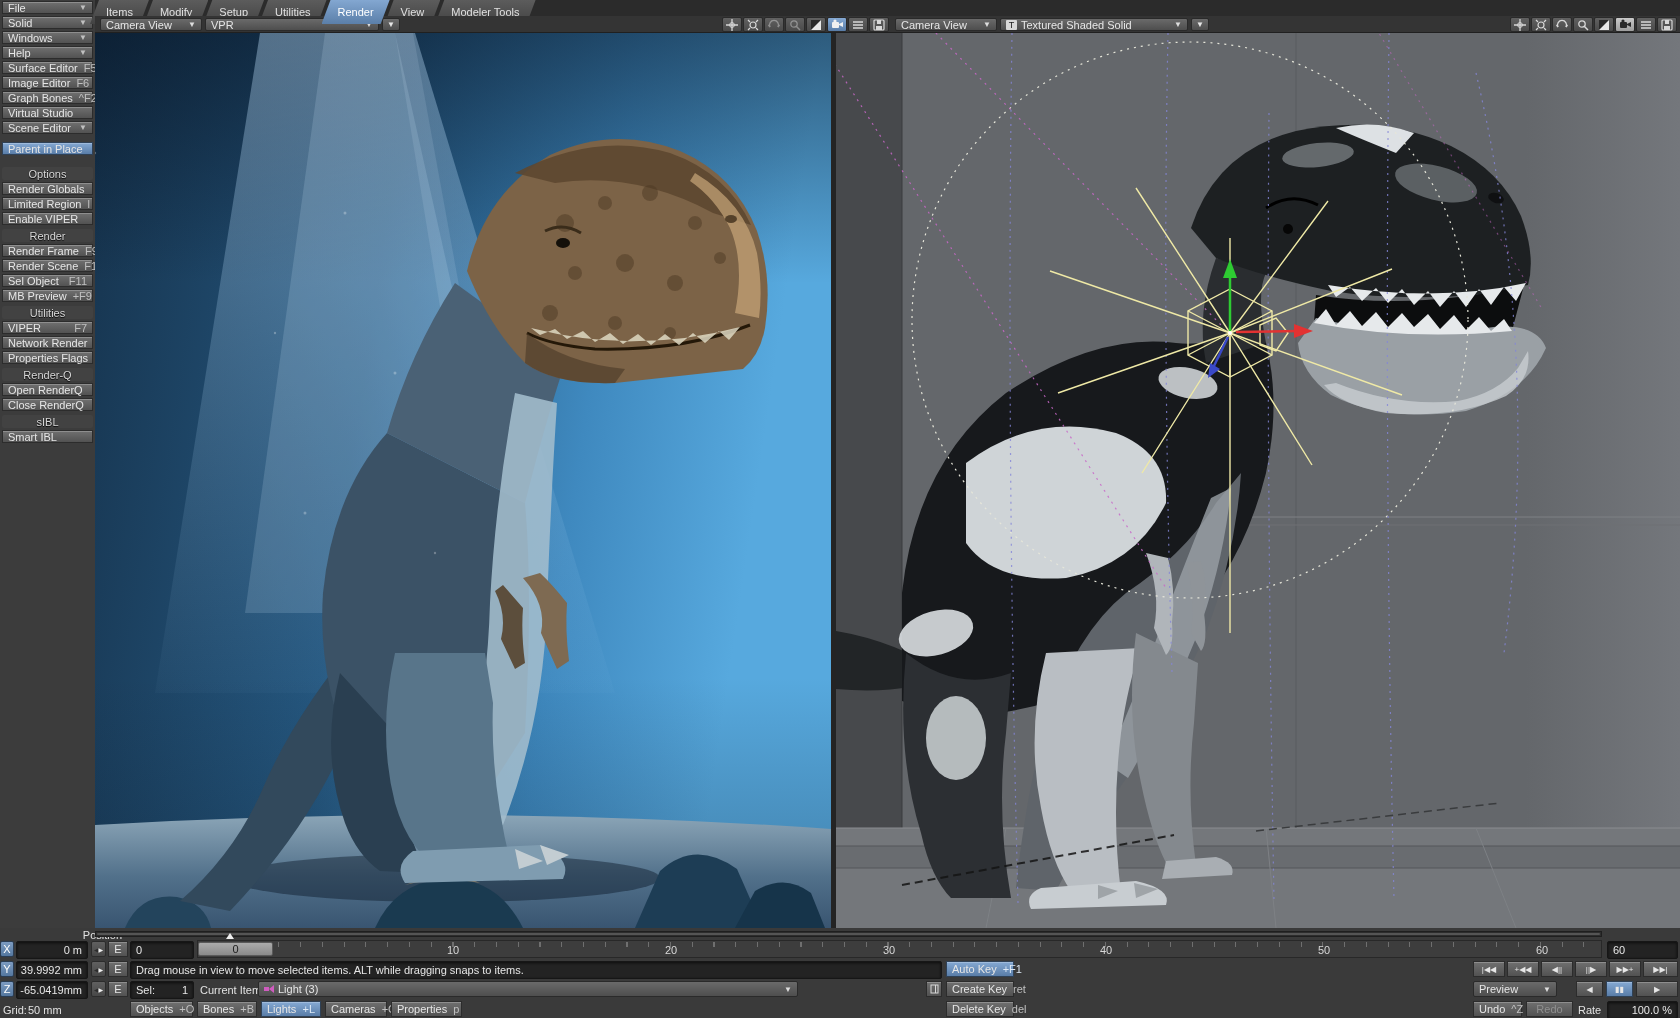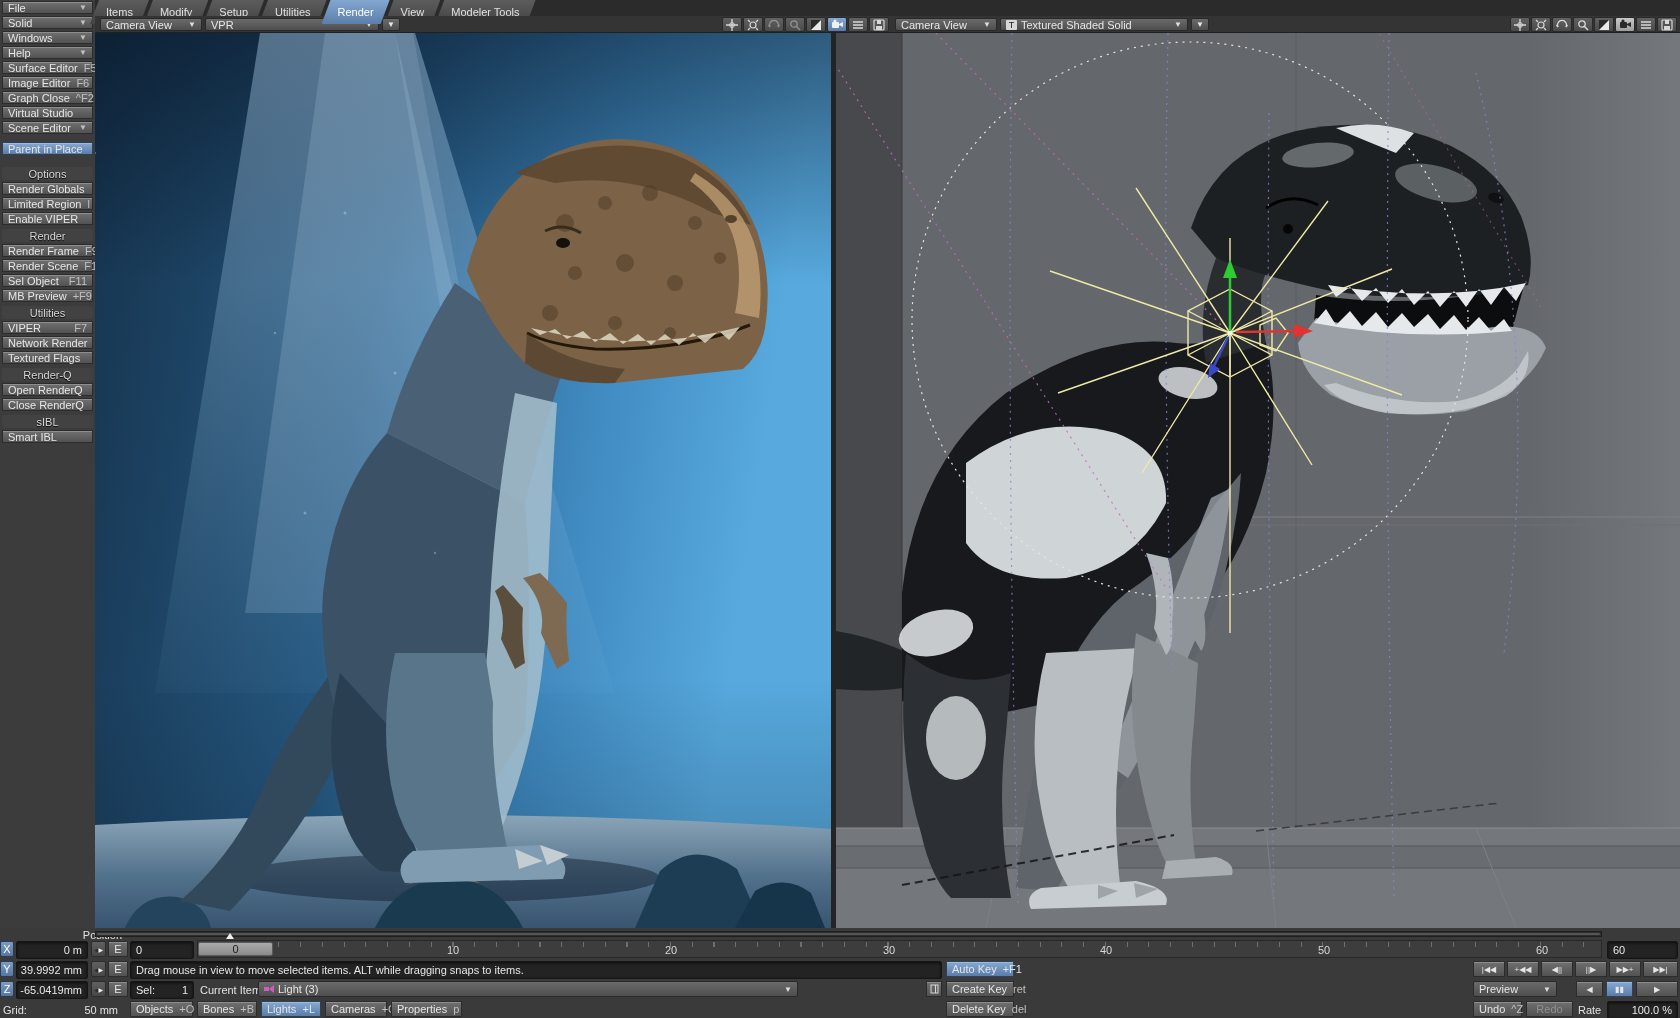--- a/index.html
+++ b/index.html
@@ -90,21 +90,21 @@
     </div>
   <div class="btn">
       <span>Surface Editor</span>
       <span class="key">F5</span>
     </div>
   <div class="btn">
       <span>Image Editor</span>
       <span class="key">F6</span>
     </div>
   <div class="btn">
-      <span>Graph Close</span>
+      <span>Graph Bones</span>
       <span class="key">^F2</span>
     </div>
   <div class="btn">
       <span>Virtual Studio</span>
     </div>
   <div class="btn">
       <span>Scene Editor</span>
       <span class="key mini">▼</span>
     </div>
   <div class="gap6"></div>
@@ -142,21 +142,21 @@
     </div>
   <div class="sec-hdr">Utilities</div>
   <div class="btn">
       <span>VIPER</span>
       <span class="key">F7</span>
     </div>
   <div class="btn">
       <span>Network Render</span>
     </div>
   <div class="btn">
-      <span>Textured Flags</span>
+      <span>Properties Flags</span>
     </div>
   <div class="sec-hdr">Render-Q</div>
   <div class="btn">
       <span>Open RenderQ</span>
     </div>
   <div class="btn">
       <span>Close RenderQ</span>
     </div>
   <div class="sec-hdr">sIBL</div>
   <div class="btn">
@@ -571,21 +571,21 @@
   </div>
 <div class="abs dd" style="left:1473px;top:981px;width:84px;height:16px">
     <span>Preview</span>
     <span class="arr">▼</span>
   </div>
 <div class="abs btn center" style="left:1576px;top:981px;width:27px;height:16px;font-size:8px">◀</div>
 <div class="abs btn blue center" style="left:1606px;top:981px;width:27px;height:16px;font-size:8px">▮▮</div>
 <div class="abs btn center" style="left:1636px;top:981px;width:42px;height:16px;font-size:8px">▶</div>
 
 <div class="abs rowlbl" style="left:3px;top:1004px">Grid:</div>
-<div class="abs rowlbl" style="left:40px;top:1004px;width:78px;text-align:right">50 mm</div>
+<div class="abs rowlbl" style="left:28px;top:1004px;width:78px;">50 mm</div>
 <div class="abs btn" style="left:130px;top:1001px;width:63px;height:16px">
     <span class="dim">Objects</span>
     <span class="key dim">+O</span>
   </div>
 <div class="abs btn" style="left:197px;top:1001px;width:60px;height:16px">
     <span class="dim">Bones</span>
     <span class="key dim">+B</span>
   </div>
 <div class="abs btn blue" style="left:261px;top:1001px;width:60px;height:16px">
     <span>Lights</span>

